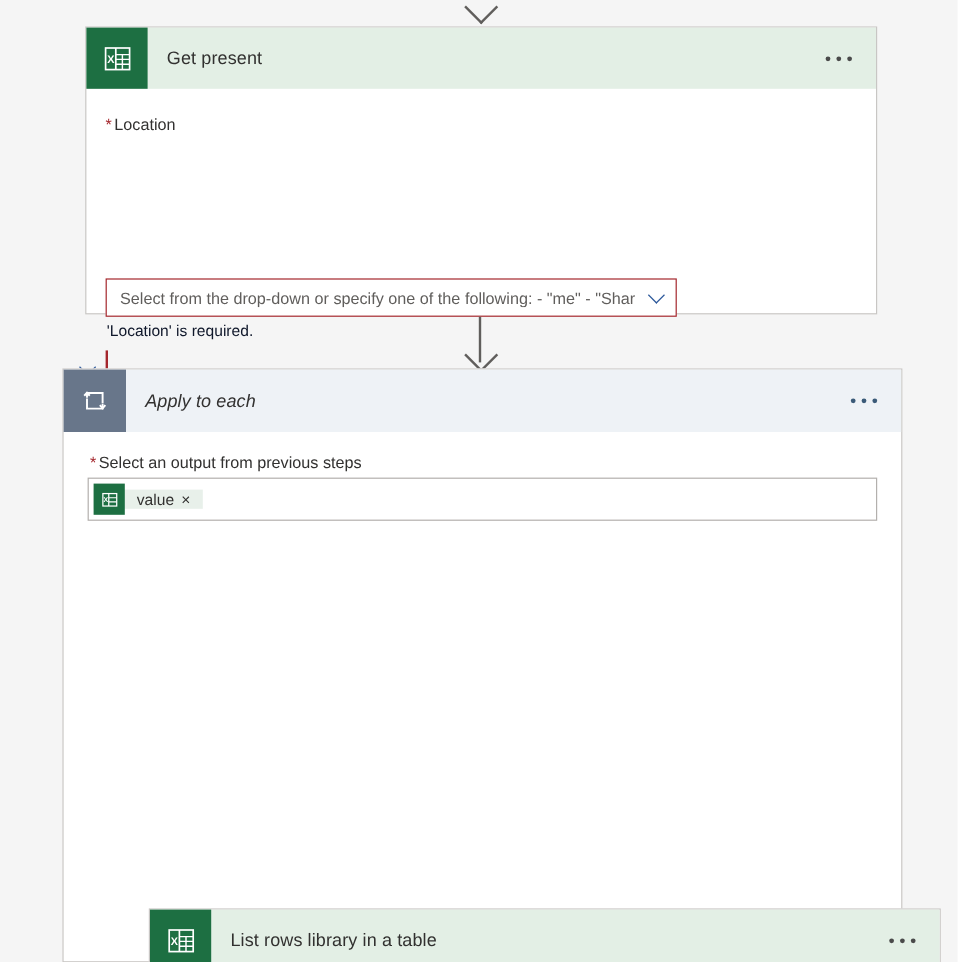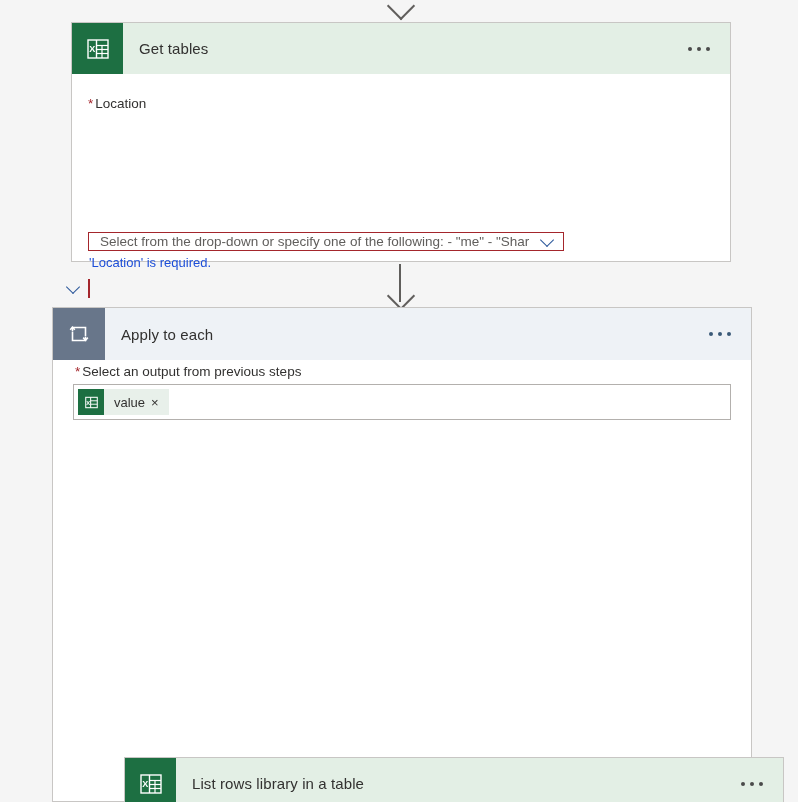--- a/index.html
+++ b/index.html
@@ -48,20 +48,21 @@
   .card-header {
     display: flex;
     align-items: center;
     height: 51px;
     background: #e3efe5;
     position: relative;
   }
   .card-header.loop {
     background: #eef2f6;
     height: 52px;
+    font-style: italic;
   }
 
   .app-icon {
     width: 51px;
     height: 51px;
     background: #1d6f42;
     flex: 0 0 51px;
     display: flex;
     align-items: center;
     justify-content: center;
@@ -123,21 +124,21 @@
     margin-right: 2px;
     font-size: 13.5px;
   }
   .field-control {
     flex: 1 1 auto;
     min-width: 0;
   }
 
   .input-box {
     position: relative;
-    height: 19px;
+    height: 32px;
     border: 1px solid #a4262c;
     background: #ffffff;
     display: flex;
     align-items: center;
     box-sizing: border-box;
   }
   .input-text {
     flex: 1 1 auto;
     padding: 0 34px 0 11px;
     font-size: 13.5px;
@@ -158,32 +159,32 @@
   }
 
   .folder-icon {
     position: absolute;
     right: 10px;
     top: 50%;
     transform: translateY(-50%);
   }
 
   .error-msg {
-    color: #1d4ed8;
+    color: #0f172a;
     font-size: 13px;
     padding: 4px 0 0 1px;
     line-height: 16px;
   }
 
   
   .token {
     display: inline-flex;
     align-items: center;
     background: #e8f0ea;
-    height: 26px;
+    height: 16px;
     margin: 0 0 0 4px;
     max-width: 100%;
   }
   .token-icon {
     width: 26px;
     height: 26px;
     background: #1d6f42;
     display: flex;
     align-items: center;
     justify-content: center;
@@ -209,21 +210,21 @@
     background: #ffffff;
     border: 1px solid #c8c6c4;
     box-sizing: border-box;
   }
   .loop-body {
     padding: 0 20px;
   }
   .loop-field-label {
     font-size: 13.5px;
     color: #323130;
-    padding: 4px 0 5px 2px;
+    padding: 18px 0 5px 2px;
   }
   .token-field {
     height: 36px;
     border: 1px solid #b3b0ad;
     background: #fff;
     display: flex;
     align-items: center;
     box-sizing: border-box;
   }
 </style>
@@ -243,21 +244,21 @@
         <svg width="26" height="26" viewBox="0 0 26 26" aria-hidden="true">
           <rect x="3" y="4" width="20" height="18" fill="none" stroke="#ffffff" stroke-width="1.4"></rect>
           <line x1="11.5" y1="4" x2="11.5" y2="22" stroke="#ffffff" stroke-width="1.4"></line>
           <line x1="11.5" y1="9.5" x2="23" y2="9.5" stroke="#ffffff" stroke-width="1.2"></line>
           <line x1="11.5" y1="13.5" x2="23" y2="13.5" stroke="#ffffff" stroke-width="1.2"></line>
           <line x1="11.5" y1="17.5" x2="23" y2="17.5" stroke="#ffffff" stroke-width="1.2"></line>
           <line x1="17" y1="9.5" x2="17" y2="22" stroke="#ffffff" stroke-width="1.2"></line>
           <text x="7.3" y="16.2" font-family="Liberation Sans, sans-serif" font-size="9" font-weight="bold" fill="#ffffff" text-anchor="middle">X</text>
         </svg>
       </div>
-      <span class="card-title">Get tables</span>
+      <span class="card-title">Get present</span>
       <div class="ellipsis-btn">
         <i></i>
         <i></i>
         <i></i>
       </div>
     </div>
 
     <div class="card-body">
 
       <div class="field-row" style="padding-top:10px;">

